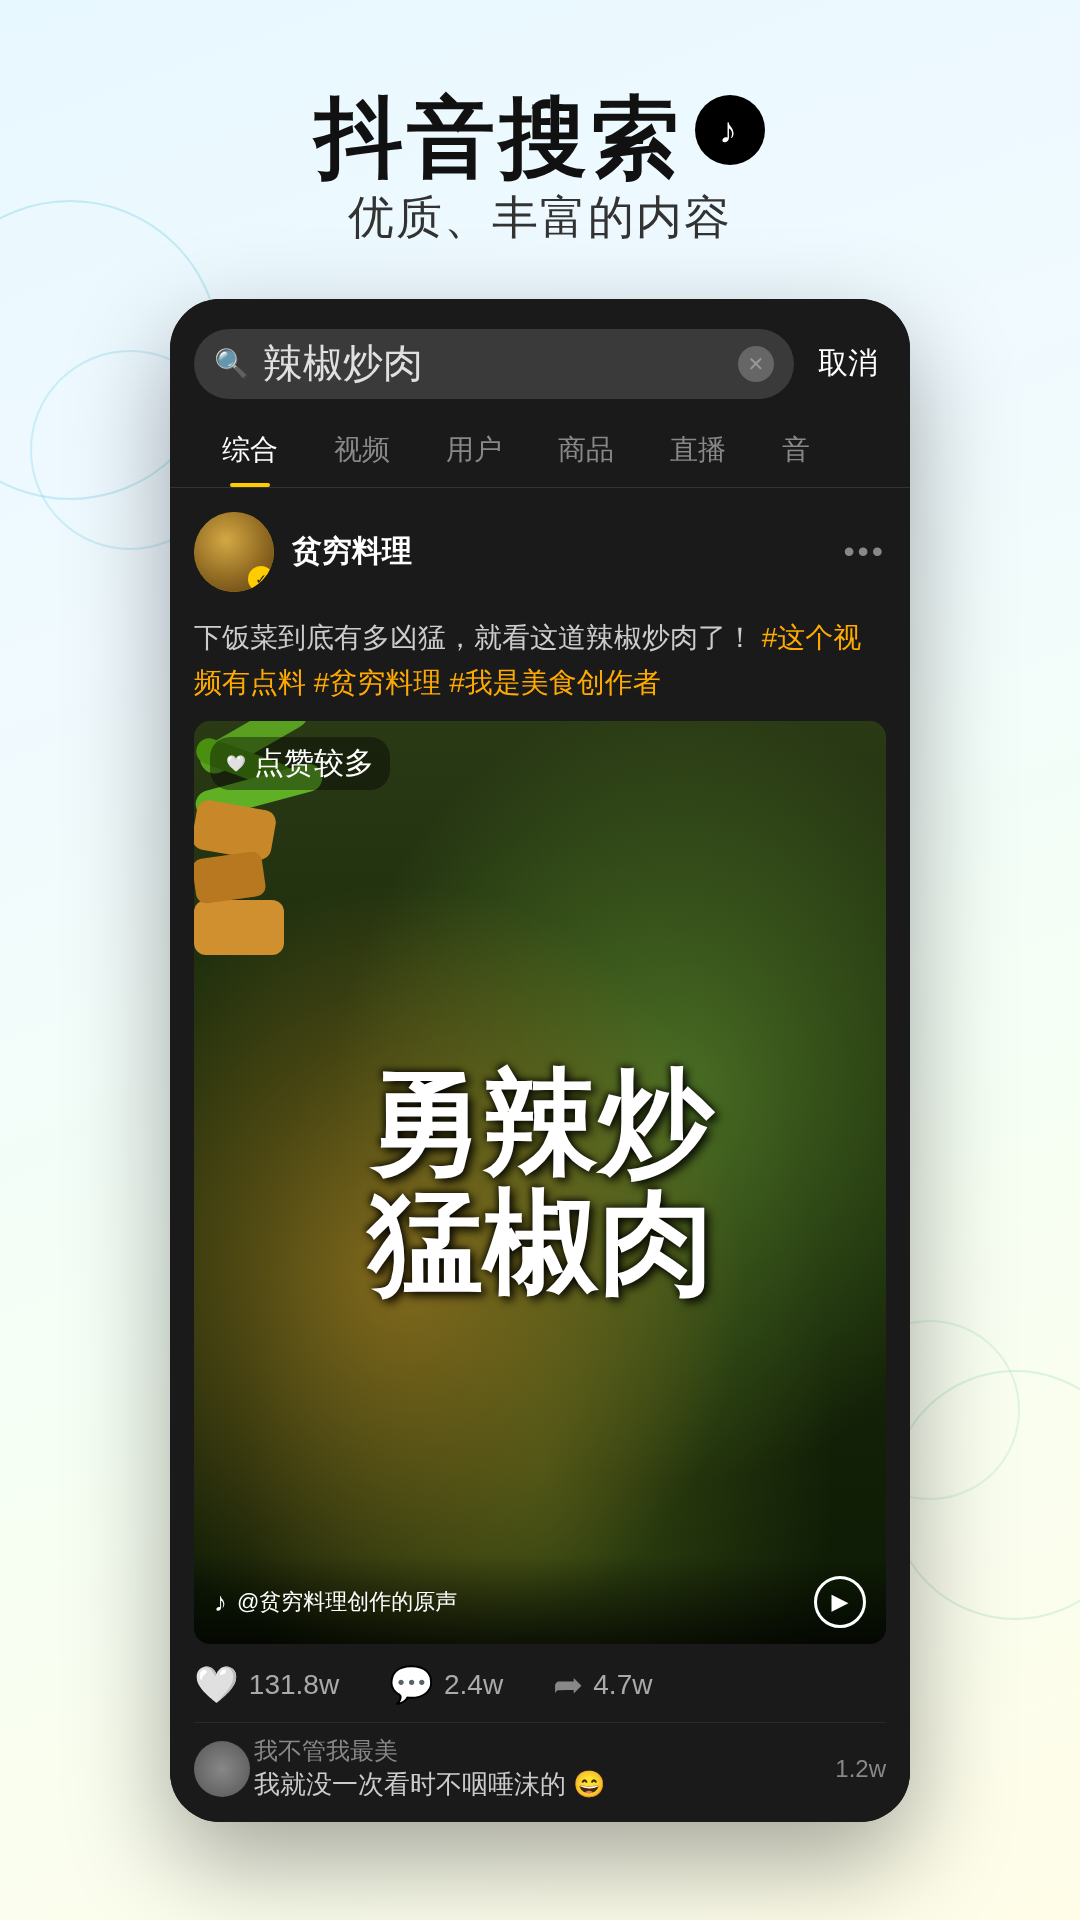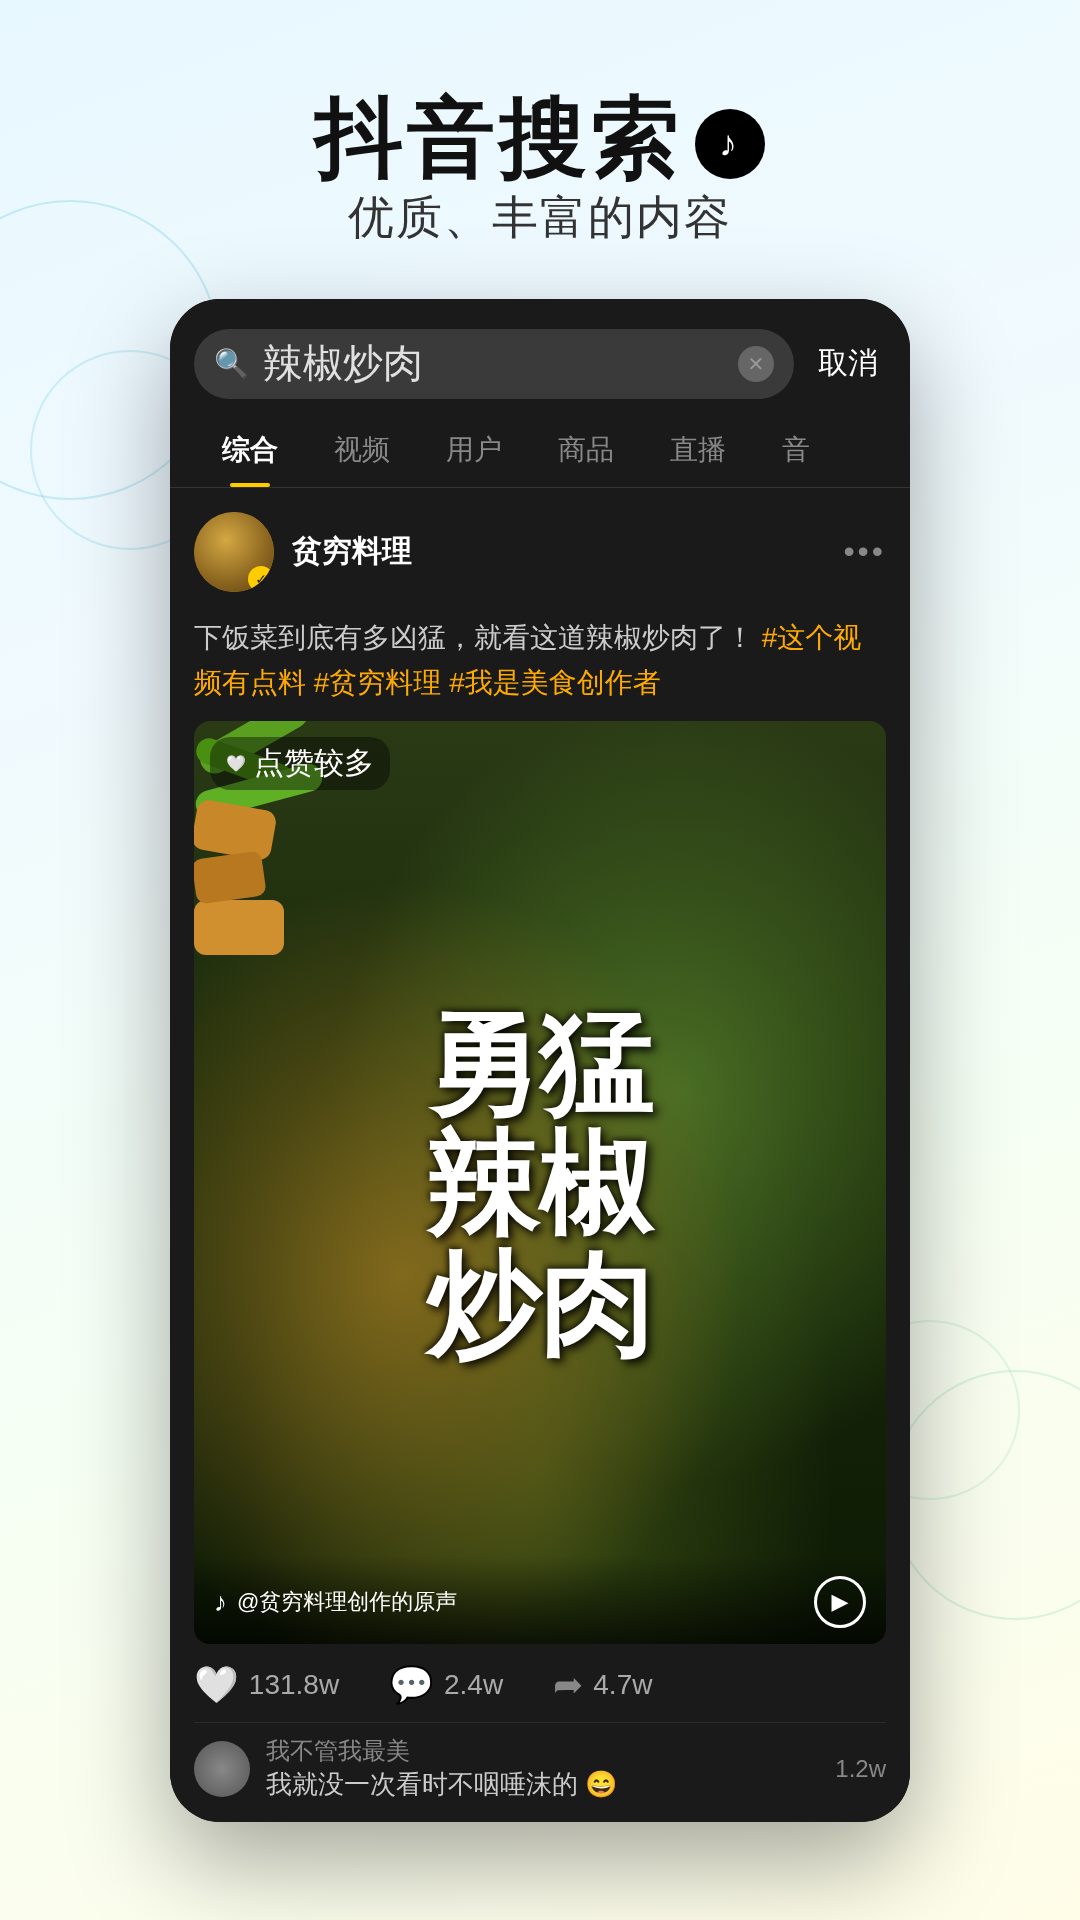--- a/index.html
+++ b/index.html
@@ -60,21 +60,21 @@
       padding-bottom: 50px;
     }
 
     .app-title {
       font-size: 88px;
       font-weight: 900;
       color: #111;
       letter-spacing: 4px;
       line-height: 1.1;
       display: flex;
-      align-items: flex-end;
+      align-items: center;
       justify-content: center;
       gap: 12px;
     }
 
     .tiktok-logo {
       width: 70px;
       height: 70px;
       background: #000;
       border-radius: 50%;
       display: inline-flex;
@@ -164,21 +164,21 @@
     .tab {
       font-size: 28px;
       color: #888;
       padding: 12px 28px 18px;
       position: relative;
       white-space: nowrap;
     }
 
     .tab.active {
       color: #fff;
-      font-weight: 700;
+      font-weight: 400;
     }
 
     .tab.active::after {
       content: '';
       position: absolute;
       bottom: 0;
       left: 50%;
       transform: translateX(-50%);
       width: 40px;
       height: 4px;
@@ -407,21 +407,21 @@
 
     .engage-count {
       font-size: 28px;
       color: #aaa;
     }
 
     
     .comment-preview {
       display: flex;
       align-items: center;
-      gap: 16px;
+      gap: 4px;
       padding: 12px 0 20px;
       border-top: 1px solid #2a2a2a;
     }
 
     .comment-avatar {
       width: 56px; height: 56px;
       border-radius: 50%;
       background: radial-gradient(circle, #888 0%, #555 100%);
       flex-shrink: 0;
     }
@@ -527,21 +527,21 @@
           <div class="meat3"></div>
         </div>
 
         <div class="likes-badge">
           <span>🤍</span>
           <span class="likes-text">点赞较多</span>
         </div>
 
         <div class="video-text-overlay">
           <div style="font-size:115px; font-weight:900; color:white; line-height:1.05; text-shadow: 4px 4px 10px rgba(0,0,0,0.9), -2px -2px 6px rgba(0,0,0,0.7); letter-spacing: -2px;">
-            <div style="display:flex; flex-direction:column; align-items:flex-end;">
+            <div style="display:flex; align-items:flex-end;">
               <span>勇猛</span>
               <span>辣椒</span>
               <span>炒肉</span>
             </div>
           </div>
         </div>
 
         <div class="video-bottom-bar">
           <div class="tiktok-sound">
             <span class="tiktok-note">♪</span>

